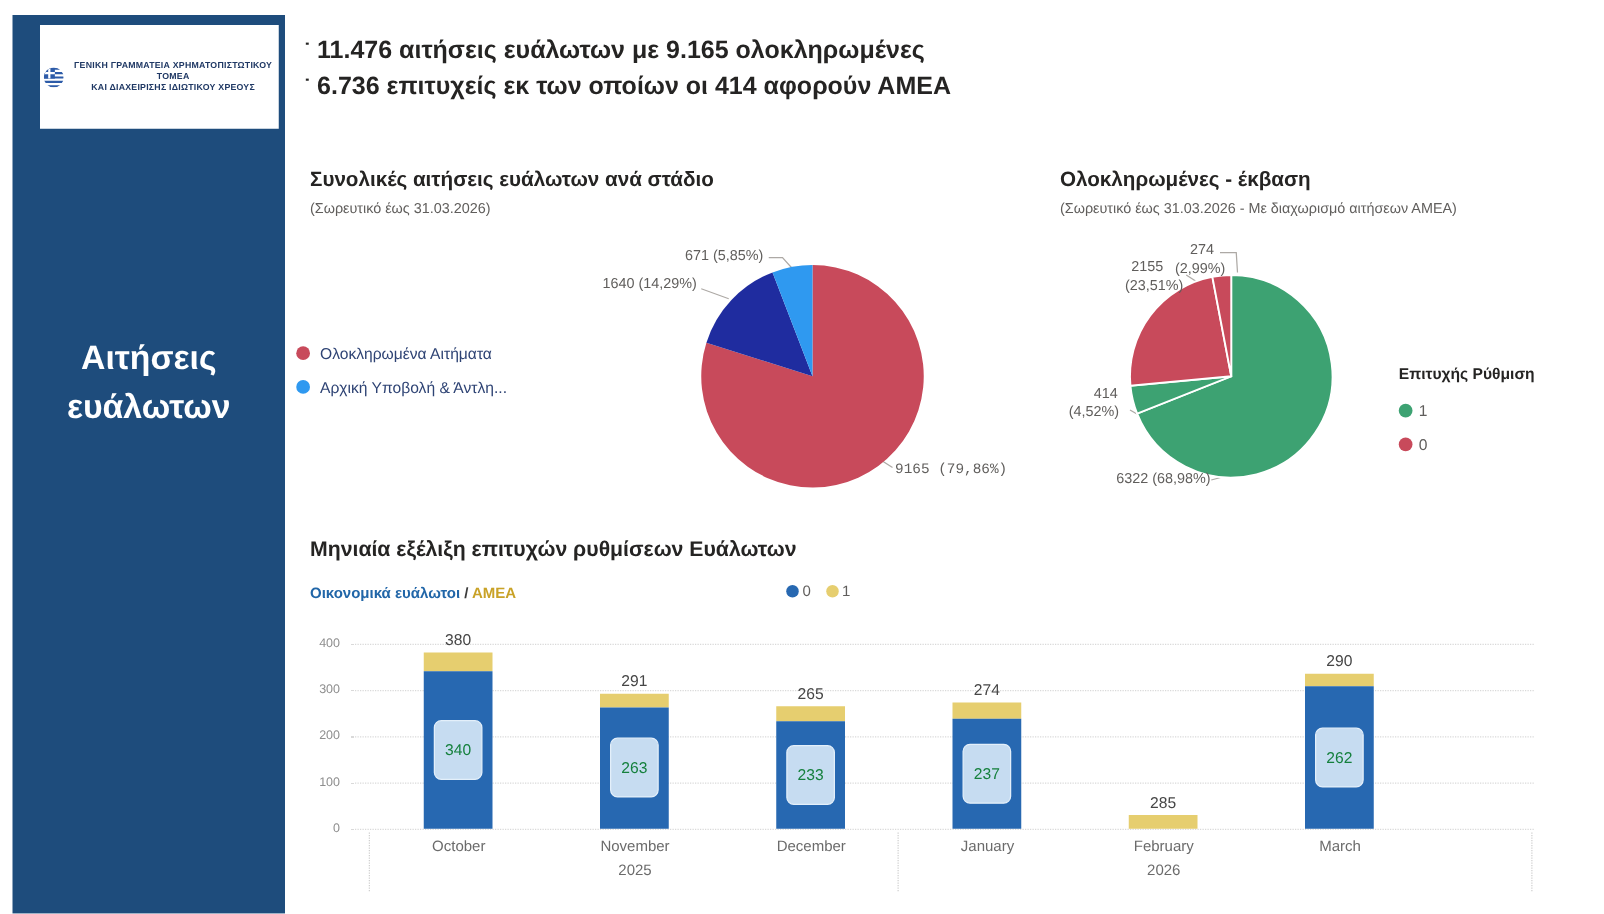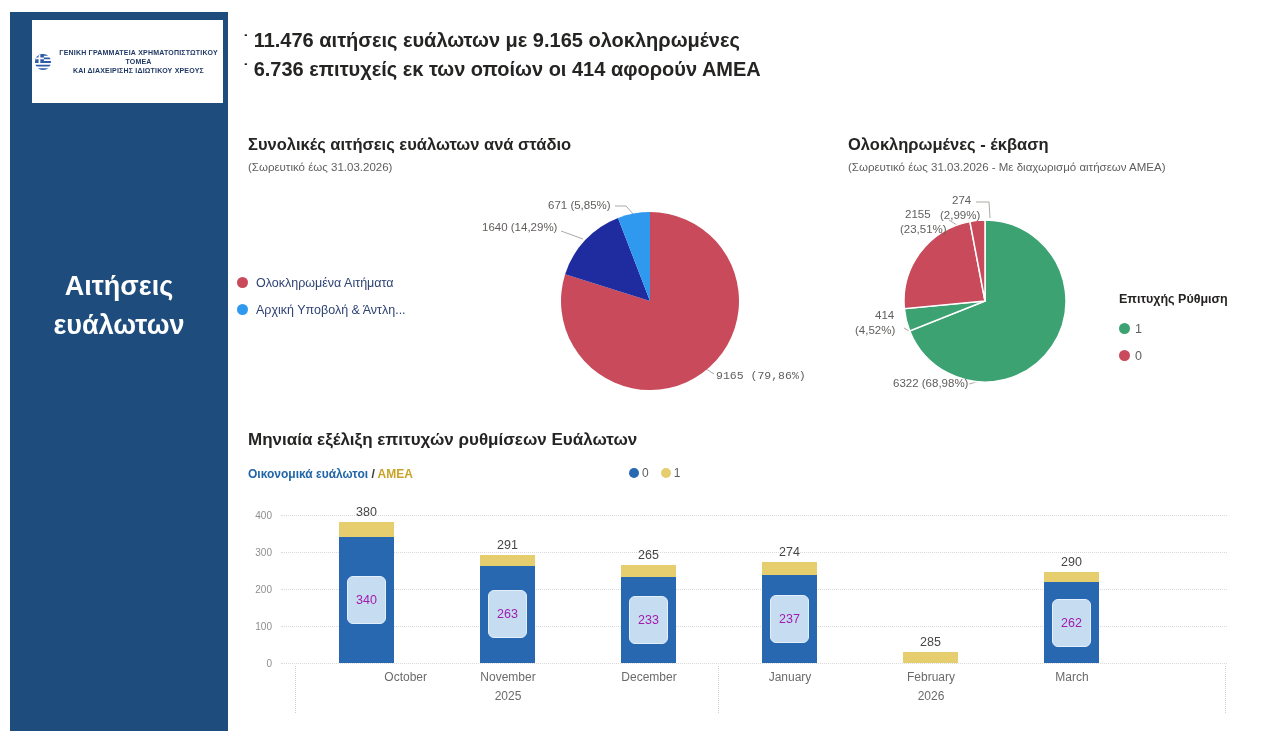--- a/index.html
+++ b/index.html
@@ -54,21 +54,21 @@
   .bar-legend .dot{width:10px;height:10px;}
   .bar-legend .legend-label{font-size:12px;color:#605E5C;}
   .ytick{position:absolute;left:0;width:27px;text-align:right;font-size:10px;color:#8E8E8E;transform:translateY(-50%);}
   .grid{position:absolute;left:36px;width:946px;height:0;border-top:1px dotted #D9D9D9;}
   .vsep{position:absolute;top:236px;height:47px;width:0;border-left:1px dotted #CFCFCF;}
   .bar-group{position:absolute;bottom:68px;width:55px;display:flex;flex-direction:column;align-items:center;cursor:pointer;}
   .bar-total{font-size:12.5px;color:#464646;margin-bottom:3px;}
   .seg{width:55px;box-sizing:border-box;}
   .seg-blue{display:flex;align-items:center;justify-content:center;}
   .pill{background:#C6DCF1;border:1px solid #E3EFFA;border-radius:6px;padding:16px 8px;
-        font-size:12.5px;color:#a21caf;text-align:center;}
+        font-size:12.5px;color:#15803d;text-align:center;}
   .xlab{position:absolute;top:240px;width:120px;text-align:center;font-size:12px;color:#6B6B6B;}
   .xlab-year{top:259px;}
 </style>
 </head>
 <body>
 
 <div class="canvas">
 
   <div class="sidebar">
     <div class="logo-box">
@@ -219,26 +219,26 @@
           <span class="pill">237</span>
         </div>
     </div>
     <div class="bar-group" style="left:658px;">
       <div class="bar-total">285</div>
       <div class="seg seg-yellow" style="height: 10.73px; background: rgb(230, 206, 111);"></div>
     </div>
     <div class="bar-group" style="left:799px;">
       <div class="bar-total">290</div>
       <div class="seg seg-yellow" style="height: 10.36px; background: rgb(230, 206, 111);"></div>
-      <div class="seg seg-blue" style="height: 81px; background: rgb(39, 104, 177);">
+      <div class="seg seg-blue" style="height: 114px; background: rgb(39, 104, 177);">
           <span class="pill">262</span>
         </div>
     </div>
 
-    <div class="xlab" style="left:62px;text-align:right;">October</div>
+    <div class="xlab" style="left:62px;">October</div>
     <div class="xlab" style="left:203px;">November</div>
     <div class="xlab" style="left:344px;">December</div>
     <div class="xlab" style="left:485px;">January</div>
     <div class="xlab" style="left:626px;">February</div>
     <div class="xlab" style="left:767px;">March</div>
     <div class="xlab xlab-year" style="left:203px;">2025</div>
     <div class="xlab xlab-year" style="left:626px;">2026</div>
   </div>
 
 </div>

